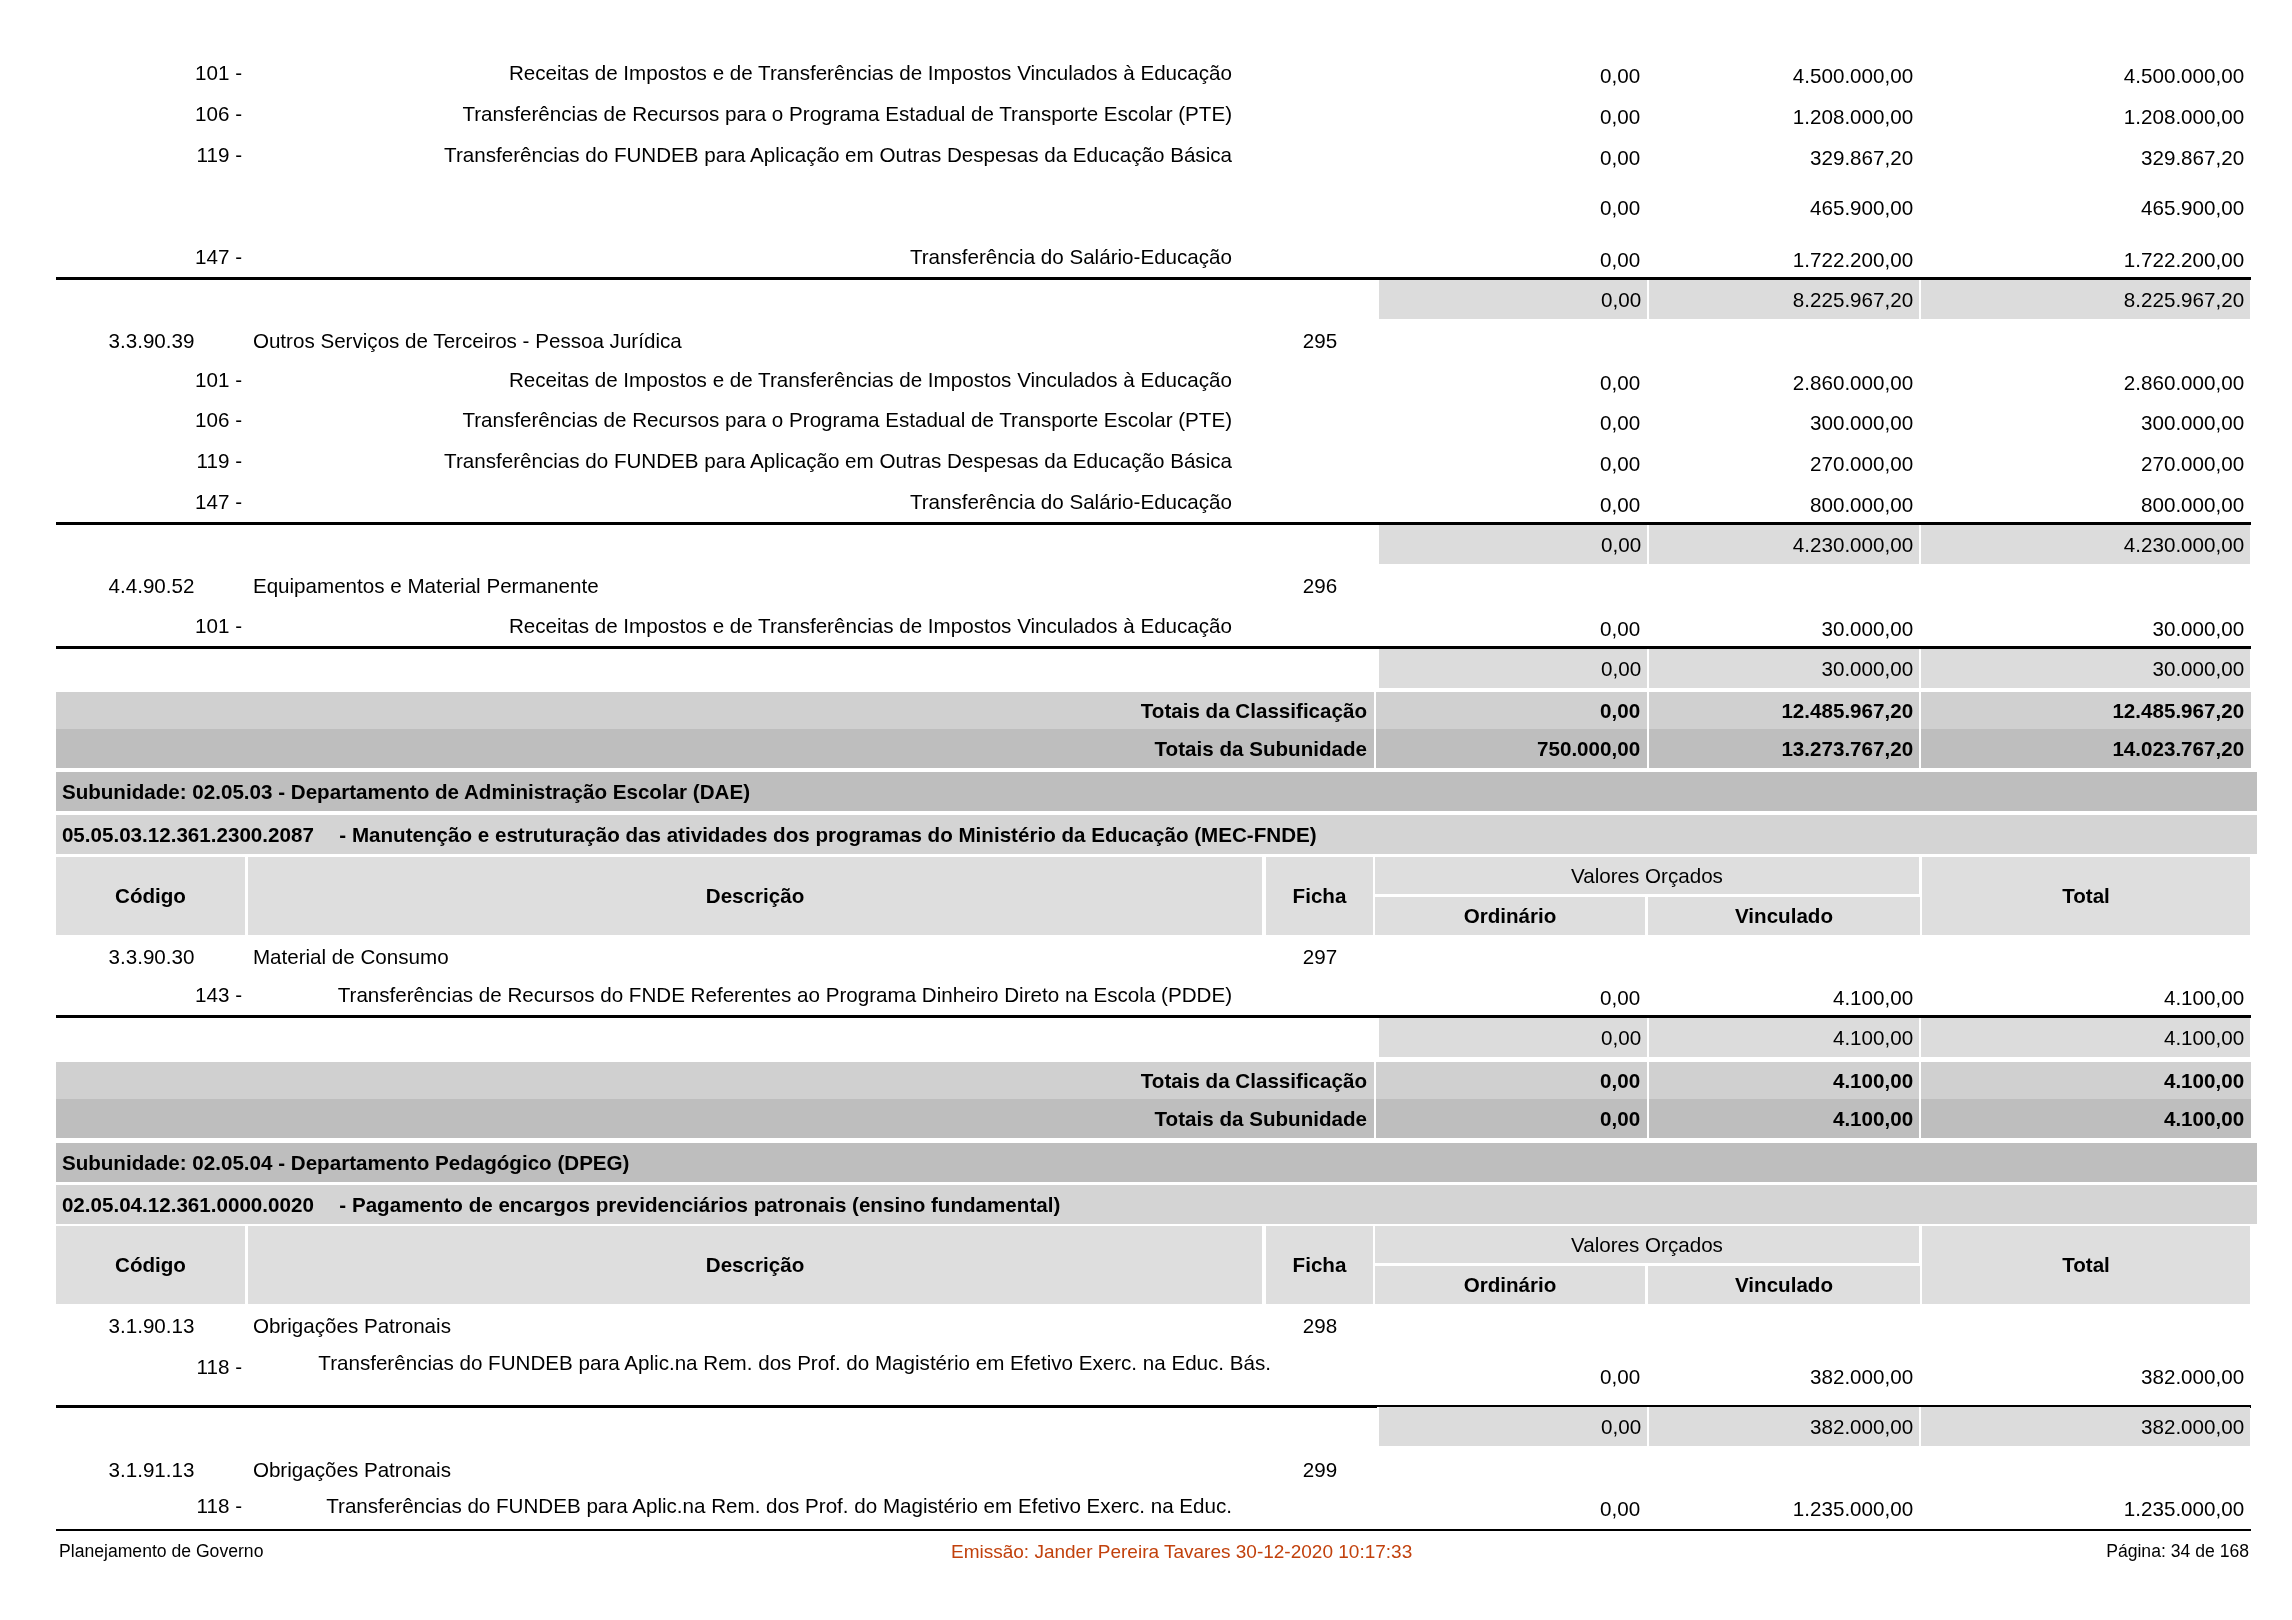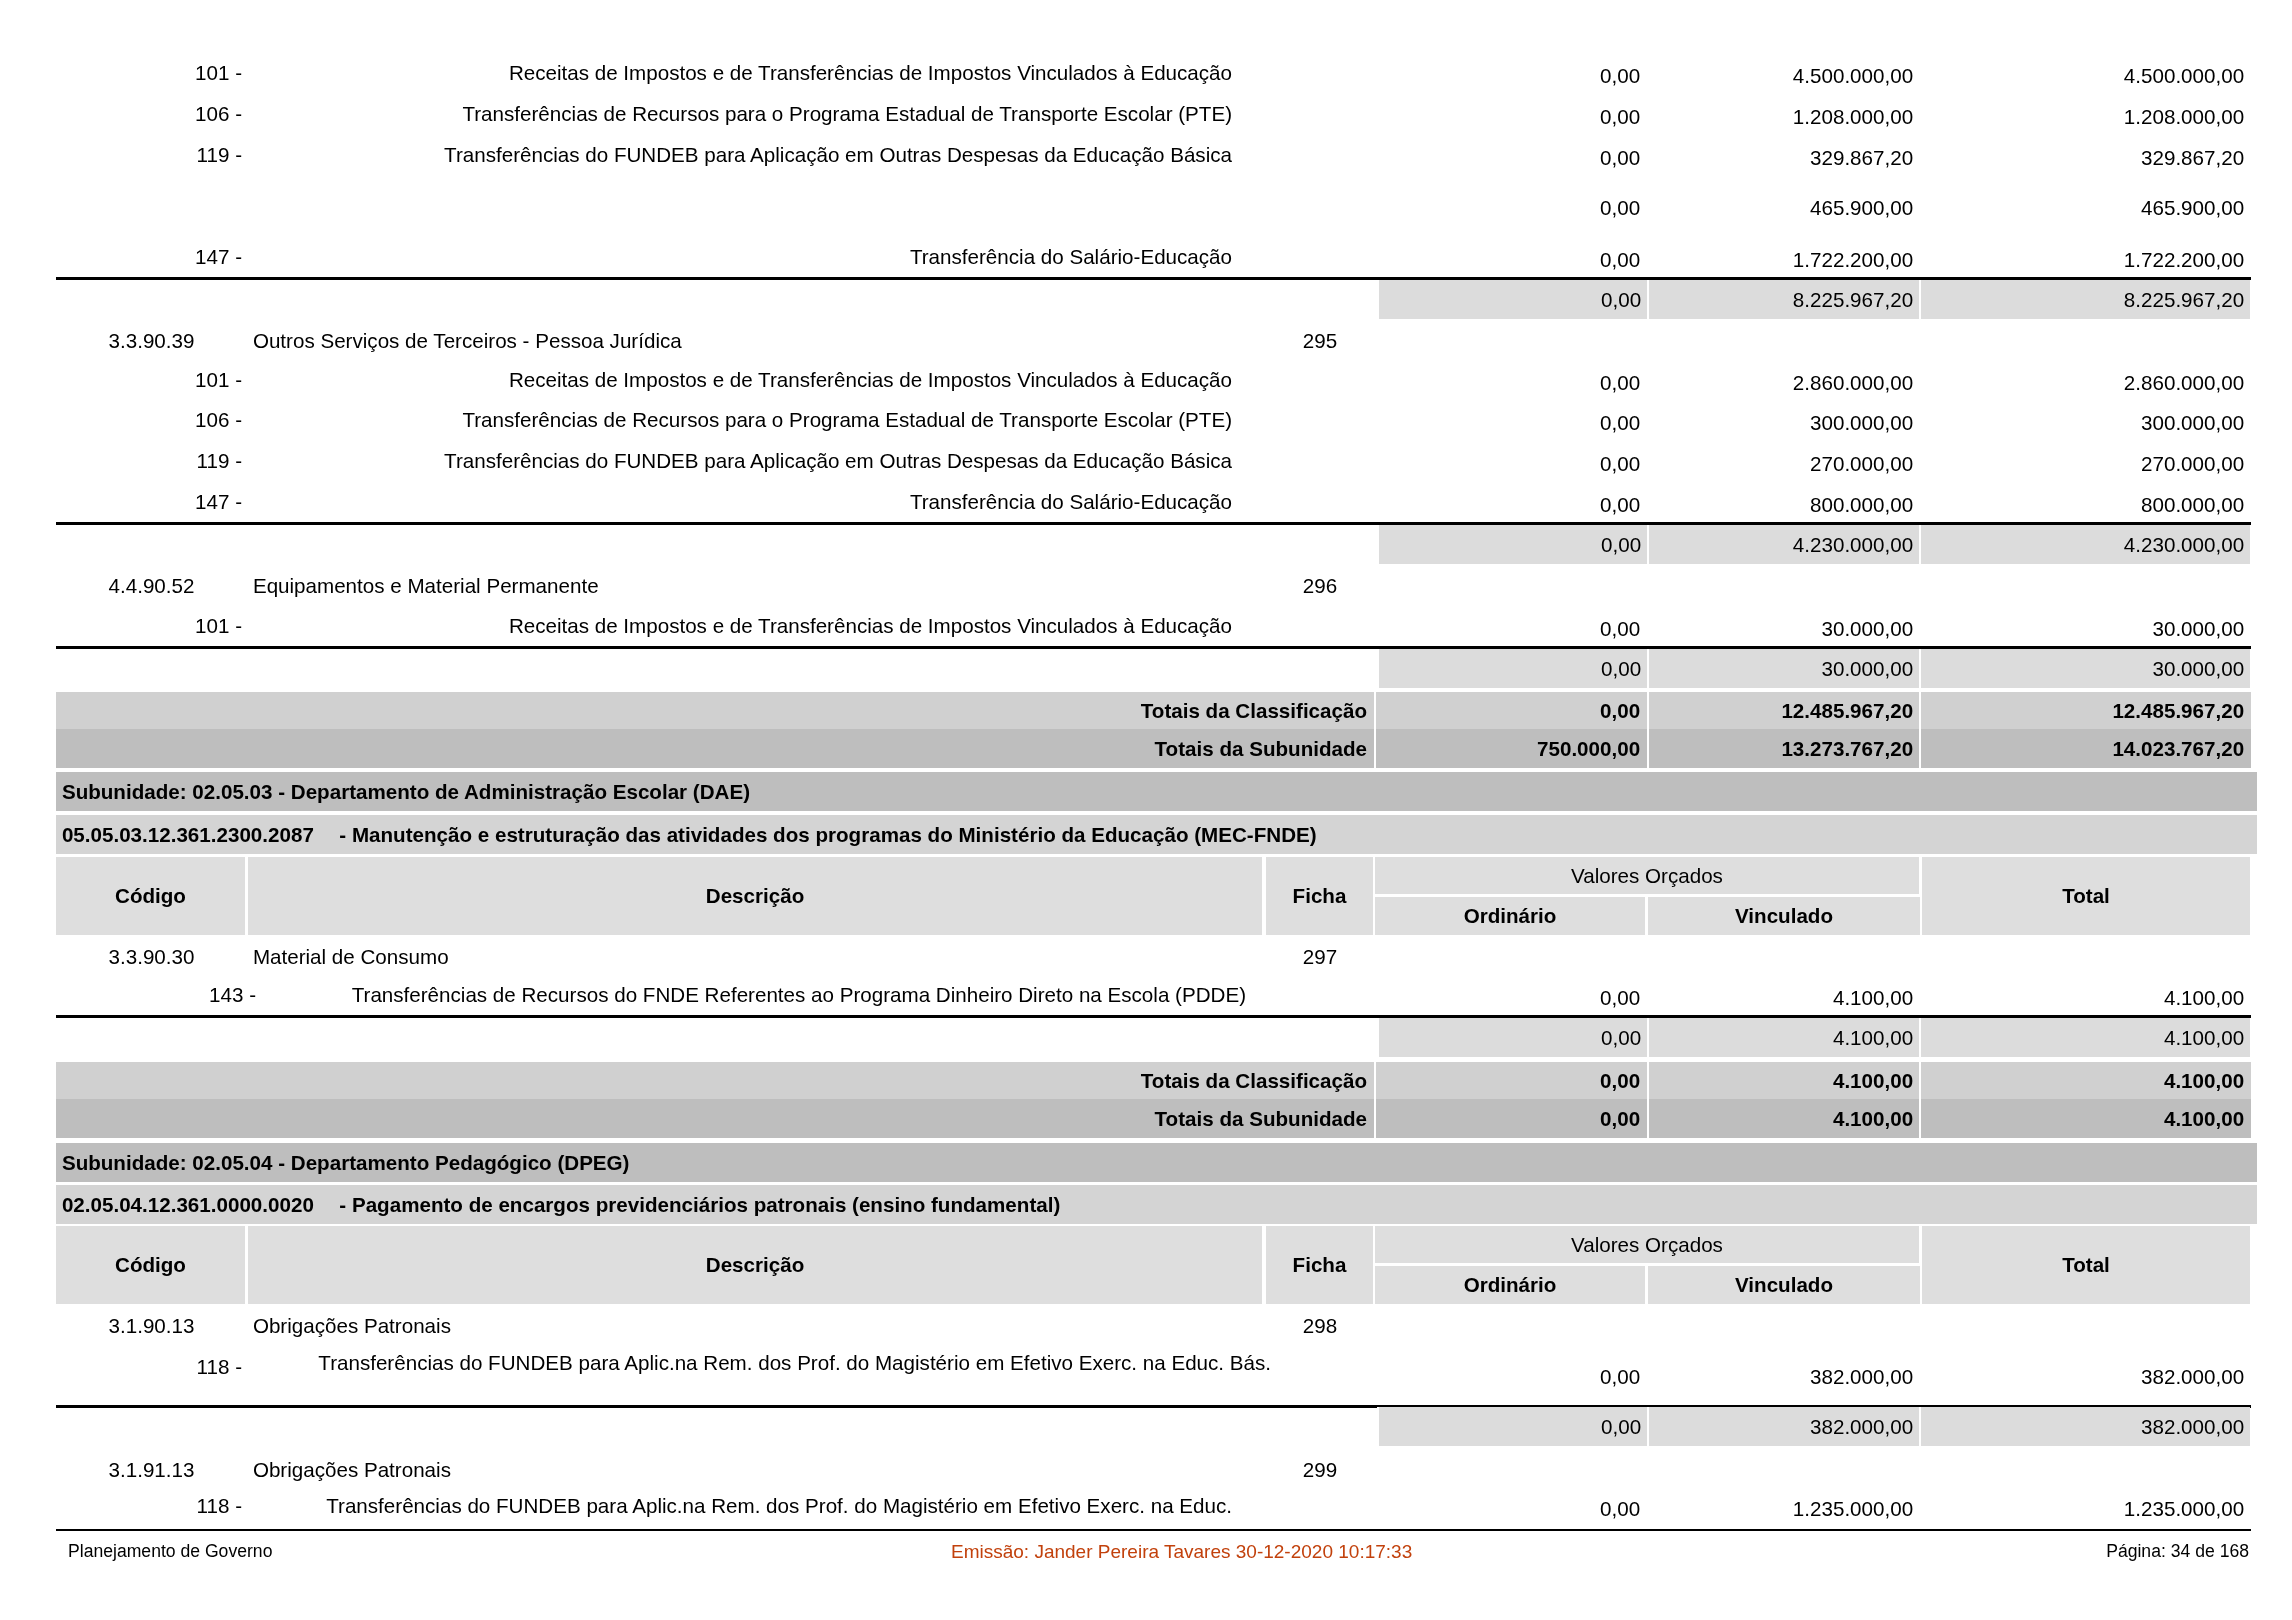--- a/index.html
+++ b/index.html
@@ -183,21 +183,21 @@
     <div class="hcell" style="left:1319px;top:40px;width:270px;height:38px">Ordinário</div>
     <div class="hcell" style="left:1592px;top:40px;width:272px;height:38px">Vinculado</div>
     <div class="hcell" style="left:1866px;top:0;width:328px;height:78px">Total</div>
   </div>
   <div class="row" style="top:939px;height:35px">
     <div class="cell c-code" style="justify-content:center">3.3.90.30</div>
     <div class="cell c-desc" style="padding-left:5.9px">Material de Consumo</div>
     <div class="cell c-ficha">297</div>
   </div>
   <div class="row line-item" style="top:983px;height:29px">
-    <div class="cell c-desc" style="left:14px;width:1209px">
+    <div class="cell c-desc" style="left:0;width:1209px">
         <span class="src-code">143 -</span>
         <span class="src-desc">Transferências de Recursos do FNDE Referentes ao Programa Dinheiro Direto na Escola (PDDE)</span>
       </div>
     <div class="cell num c-ord">0,00</div>
     <div class="cell num c-vin">4.100,00</div>
     <div class="cell num c-tot">4.100,00</div>
   </div>
   <div class="rule" style="top:1015px"></div>
   <div class="row subtotal" style="top:1018px;height:39px">
     <div class="cell num c-ord">0,00</div>
@@ -261,16 +261,16 @@
         <span class="src-code">118 -</span>
         <span class="src-desc">Transferências do FUNDEB para Aplic.na Rem. dos Prof. do Magistério em Efetivo Exerc. na Educ.</span>
       </div>
     <div class="cell num c-ord">0,00</div>
     <div class="cell num c-vin">1.235.000,00</div>
     <div class="cell num c-tot">1.235.000,00</div>
   </div>
 </div>
 
 <div class="footer-line"></div>
-<div class="footer" style="left:68px">Planejamento de Governo</div>
+<div class="footer" style="left:59px">Planejamento de Governo</div>
 <div class="footer" style="left:951px;font-size:19px;color:#c2410c">Emissão: Jander Pereira Tavares 30-12-2020 10:17:33</div>
 <div class="footer" style="right:44px">Página: 34 de 168</div>
 
 
 </body></html>

